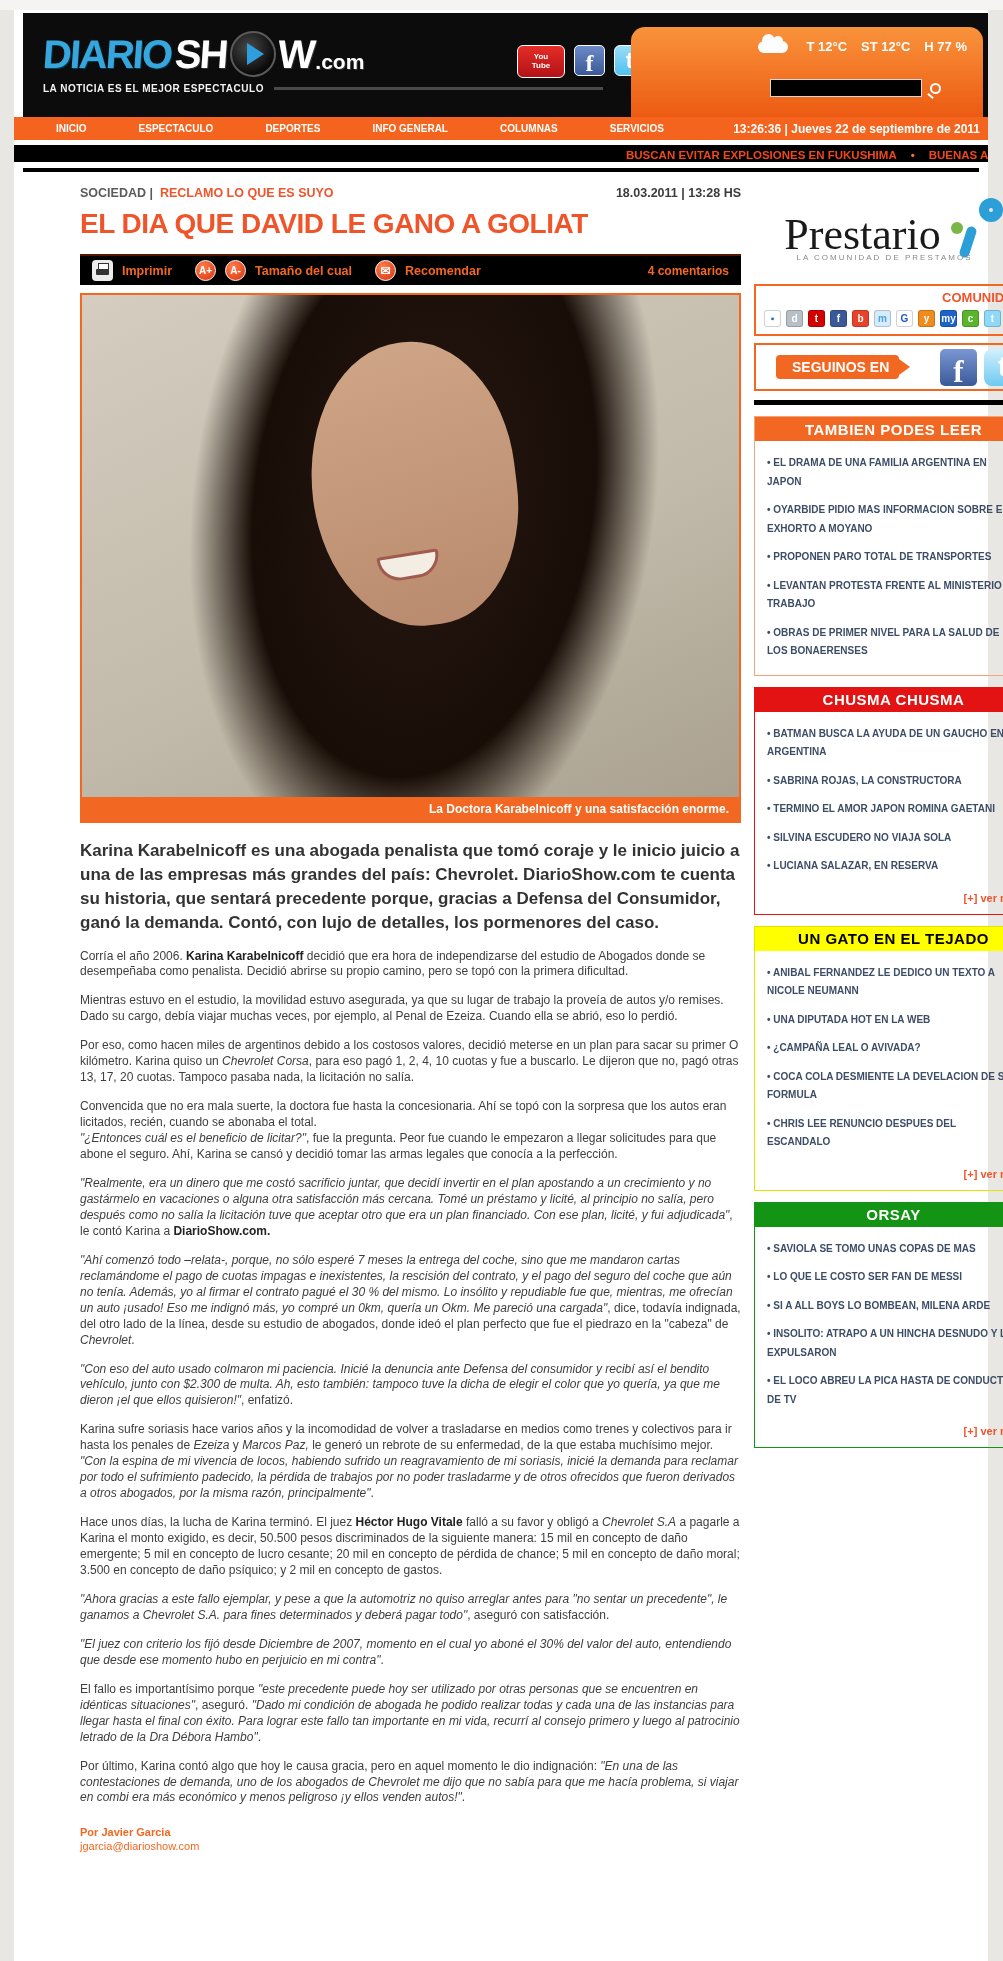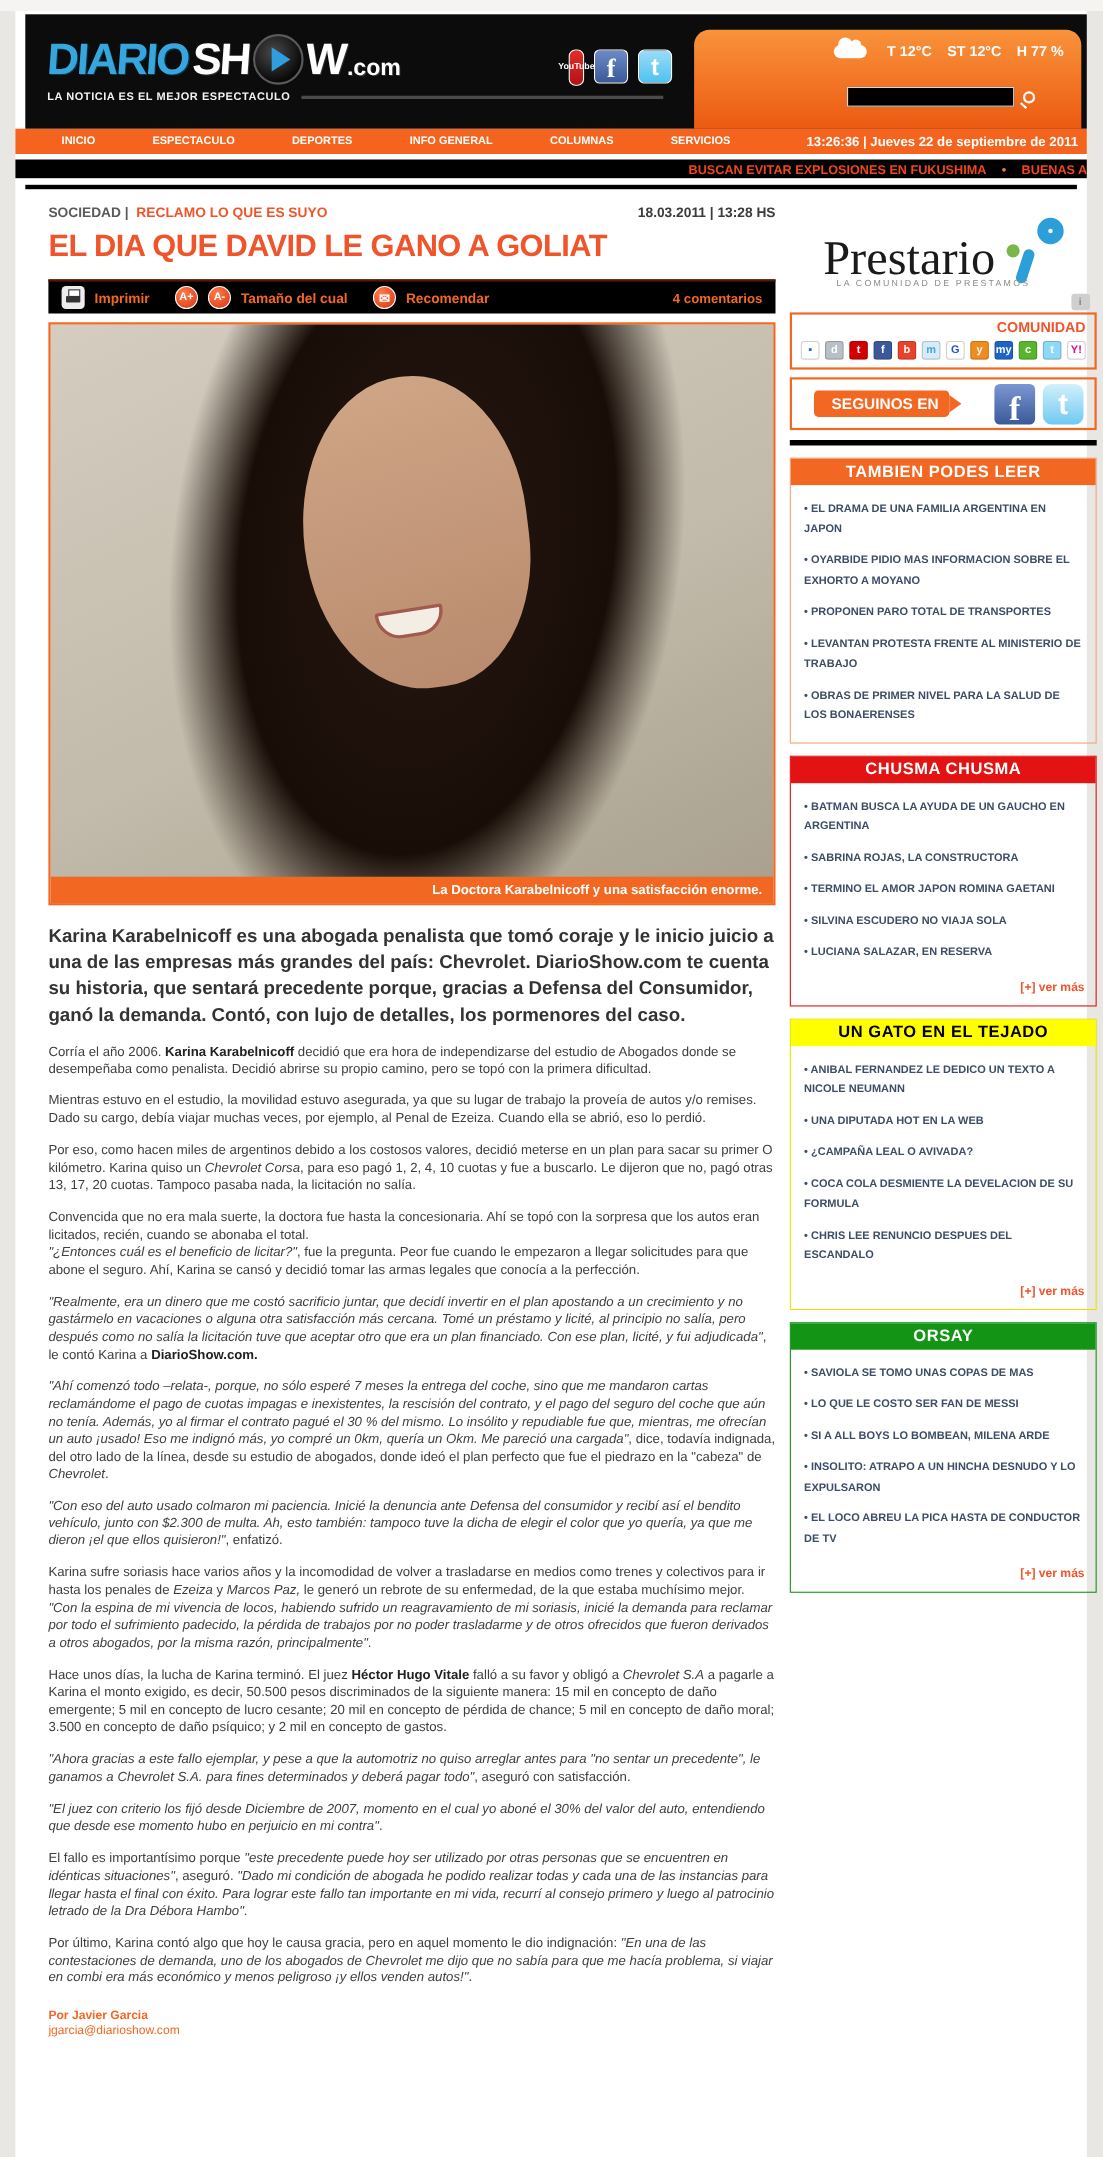--- a/index.html
+++ b/index.html
@@ -19,21 +19,21 @@
   .lg-diario { color:#36a6dc; font-size:40px; font-weight:bold; letter-spacing:-2px; transform:skewX(-4deg); text-shadow:1px 1px 0 #063a52; }
   .lg-sh { color:#fff; font-size:40px; font-weight:bold; letter-spacing:-2px; margin-left:4px; transform:skewX(-4deg); text-shadow:1px 1px 0 #333; }
   .lg-play { width:46px; height:46px; border-radius:50%; background:radial-gradient(circle at 40% 35%, #4a4a4a, #0a0a0a 70%); border:2px solid #5a5a5a; display:flex; align-items:center; justify-content:center; margin:0 2px 0 3px; }
   .lg-tri { width:0; height:0; border-left:17px solid #2f9ede; border-top:11px solid transparent; border-bottom:11px solid transparent; margin-left:5px; }
   .lg-w { color:#fff; font-size:40px; font-weight:bold; letter-spacing:-2px; transform:skewX(-4deg); text-shadow:1px 1px 0 #333; }
   .lg-com { color:#fff; font-size:21px; font-weight:bold; margin:0 0 3px 2px; text-shadow:1px 1px 0 #333; }
   .tagline-row { display:flex; align-items:center; margin-top:6px; width:560px; }
   .tagline { color:#f2f2f2; font-size:10px; font-weight:bold; letter-spacing:.5px; white-space:nowrap; }
   .tag-line { flex:1; height:3px; background:#4a4a4a; margin-left:10px; }
   .mast-social { position:absolute; left:494px; top:32px; display:flex; gap:9px; }
-  .ms-yt { width:14px; height:33px; background:linear-gradient(#e52d27,#b31217); border-radius:6px; color:#fff; font-size:8px; font-weight:bold; display:flex; flex-direction:row; align-items:center; justify-content:center; line-height:1.1; border:1px solid #fff; }
+  .ms-yt { width:48px; height:33px; background:linear-gradient(#e52d27,#b31217); border-radius:6px; color:#fff; font-size:8px; font-weight:bold; display:flex; flex-direction:column; align-items:center; justify-content:center; line-height:1.1; border:1px solid #fff; }
   .ms-fb { width:31px; height:31px; background:linear-gradient(#6d8ac8,#3b5998); border-radius:5px; color:#fff; font-size:24px; font-weight:bold; font-family:"Liberation Serif",serif; display:flex; align-items:flex-end; justify-content:center; border:1px solid #fff; line-height:1; }
   .ms-tw { width:31px; height:31px; background:linear-gradient(#9adcf7,#4ec2f0); border-radius:6px; color:#fff; font-size:22px; font-weight:bold; display:flex; align-items:center; justify-content:center; border:1px solid #fff; }
   .weather-panel { position:absolute; top:14px; right:5px; width:352px; height:90px; background:linear-gradient(180deg,#f9933b,#ec5a12); border-radius:14px 14px 0 0; }
   .weather { position:absolute; top:12px; right:16px; display:flex; align-items:center; gap:14px; color:#fff; font-weight:bold; font-size:13px; }
   .cloud { position:relative; width:30px; height:12px; background:#fdfdfd; border-radius:8px; margin-right:4px; }
   .cloud::before { content:''; position:absolute; left:4px; top:-7px; width:13px; height:13px; background:#fdfdfd; border-radius:50%; }
   .cloud::after { content:''; position:absolute; left:15px; top:-5px; width:10px; height:10px; background:#fdfdfd; border-radius:50%; }
   .search-row { position:absolute; top:52px; right:42px; display:flex; align-items:center; }
   .search-input { width:152px; height:18px; background:#000; border:1px solid #d8d8d8; color:#fff; font-size:11px; padding:0 4px; }
   .mag { position:relative; width:11px; height:11px; border:2px solid #fff; border-radius:50%; margin-left:8px; }
@@ -43,21 +43,21 @@
   .navbar { height:23px; background:#f4641e; display:flex; align-items:center; padding-left:42px; }
   .nav-link { color:#fff; font-size:10px; font-weight:bold; margin-right:52px; text-decoration:none; cursor:pointer; }
   .nav-time { margin-left:auto; color:#fff; font-size:12px; font-weight:bold; padding-right:8px; white-space:nowrap; }
   .ticker { height:17px; background:#000; margin-top:5px; overflow:hidden; }
   .ticker-inner { white-space:nowrap; padding-left:612px; line-height:17px; }
   .tk-item { color:#f0481c; font-size:11.5px; font-weight:bold; text-decoration:none; cursor:pointer; }
   .tk-dot { color:#f57a2a; font-size:11.5px; font-weight:bold; padding:0 14px; }
   .rule { height:4px; background:#000; margin:6px 9px 0; }
 
   
-  .content { display:flex; gap:13px; padding:0 30px; margin-top:8px; }
+  .content { display:flex; gap:13px; padding:0 30px; margin-top:8px;margin-left:36px; }
   .article { width:661px; flex:0 0 661px; }
   .sidebar { width:279px; flex:0 0 279px; }
 
   
   .art-head { display:flex; align-items:baseline; font-size:12.5px; font-weight:bold; margin-top:6px; }
   .art-section { color:#5a5a5a; }
   .art-kicker { color:#f0542a; margin-left:7px; }
   .art-date { margin-left:auto; color:#3c3c3c; }
   .art-title { font-size:28px; font-weight:bold; color:#f0542a; margin-top:8px; letter-spacing:-.5px; }
   .toolbar { margin-top:14px; background:#000; height:31px; display:flex; align-items:center; gap:9px; padding:0 12px; border-top:2px solid #5c1402; }

